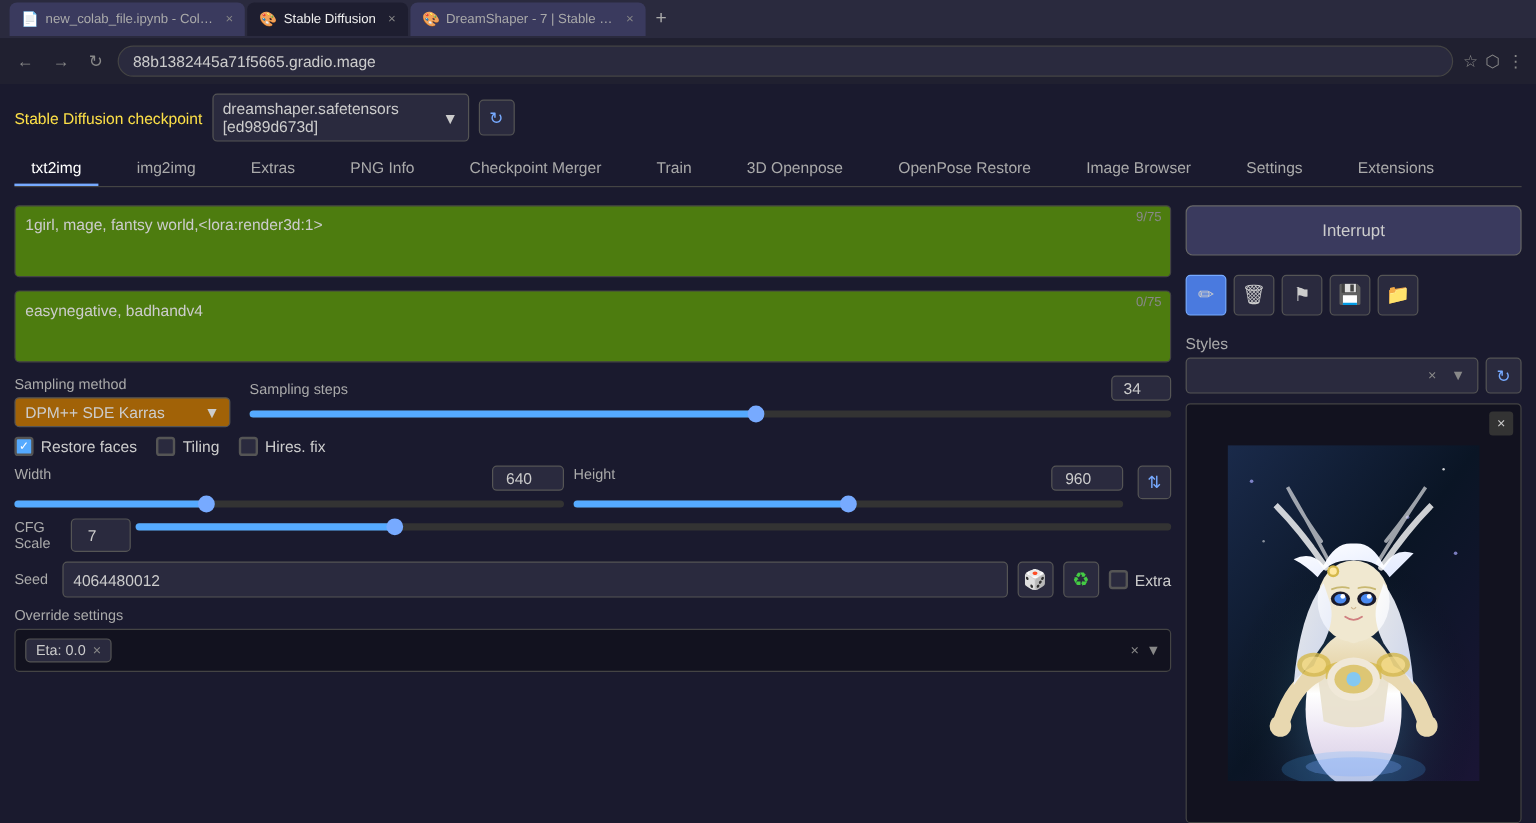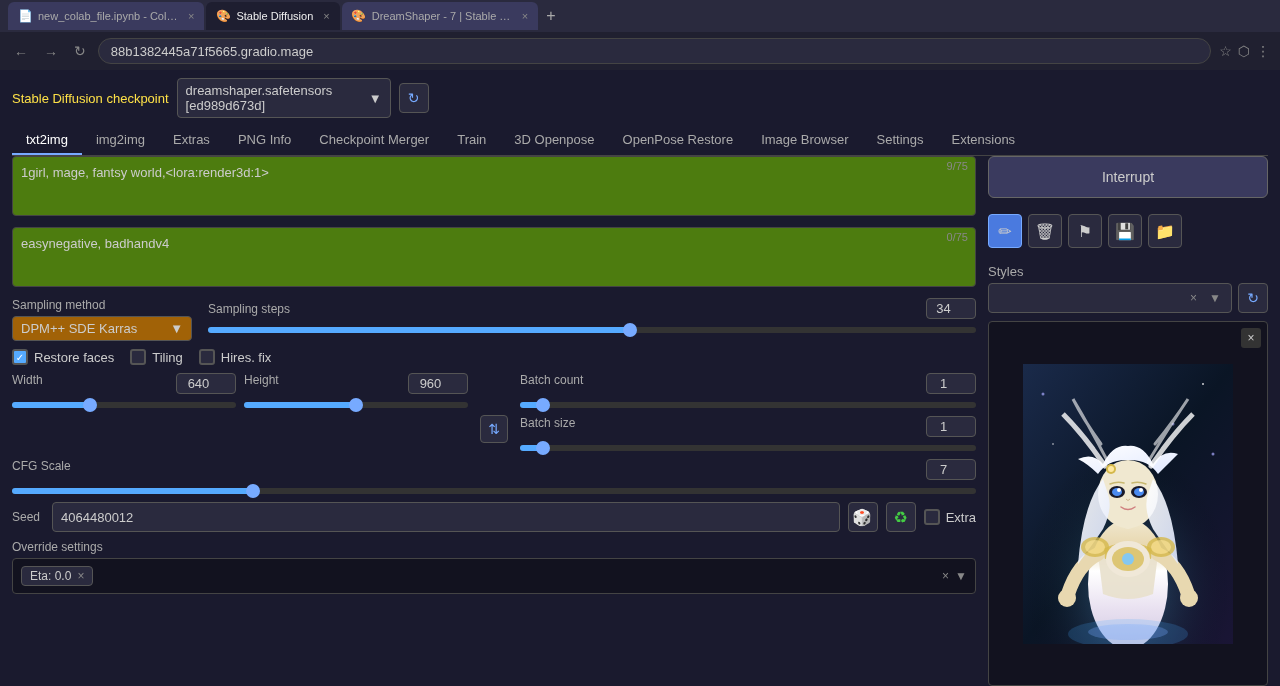--- a/index.html
+++ b/index.html
@@ -149,23 +149,23 @@
       display: flex;
       align-items: center;
       justify-content: center;
       cursor: pointer;
       font-size: 14px;
     }
 
     
     .nav-tabs {
       display: flex;
-      gap: 0;
+      gap: 18px;
       border-bottom: 1px solid #444;
-      margin-bottom: 0;
+      margin-bottom: 15px;
     }
     .nav-tab {
       padding: 6px 14px;
       font-size: 13px;
       color: #aaa;
       cursor: pointer;
       border-bottom: 2px solid transparent;
     }
     .nav-tab.active {
       color: #fff;
@@ -381,21 +381,21 @@
       color: #ccc;
       font-size: 13px;
       padding: 2px 6px;
       width: 50px;
       text-align: center;
     }
 
     
     .cfg-row {
       display: flex;
-      flex-direction: column;
+      flex-direction: row;
       gap: 4px;
     }
     .cfg-header {
       display: flex;
       justify-content: space-between;
     }
     .cfg-value {
       background: #2a2a3e;
       border: 1px solid #555;
       border-radius: 4px;
@@ -755,42 +755,20 @@
               <div class="slider-fill" style="width: 50%;"></div>
               <div class="slider-thumb" style="left: 50%;"></div>
             </div>
           </div>
         </div>
 
         <div class="swap-btn">
           <span>⇅</span>
         </div>
 
-        <div style="flex:1;display:flex;flex-direction:column;gap:8px;">
-          <div class="batch-item">
-            <div class="batch-header">
-              <span class="control-label">Batch count</span>
-              <input type="number" class="batch-value" value="1" style="">
-            </div>
-            <div class="slider-track">
-              <div class="slider-fill" style="width: 5%;"></div>
-              <div class="slider-thumb" style="left: 5%;"></div>
-            </div>
-          </div>
-          <div class="batch-item">
-            <div class="batch-header">
-              <span class="control-label">Batch size</span>
-              <input type="number" class="batch-value" value="1" style="">
-            </div>
-            <div class="slider-track">
-              <div class="slider-fill" style="width: 5%;"></div>
-              <div class="slider-thumb" style="left: 5%;"></div>
-            </div>
-          </div>
-        </div>
       </div>
 
       <div class="cfg-row">
         <div class="cfg-header">
           <span class="control-label">CFG Scale</span>
           <input type="number" class="cfg-value" value="7" style="">
         </div>
         <div class="slider-track">
           <div class="slider-fill" style="width: 25%;"></div>
           <div class="slider-thumb" style="left: 25%;"></div>

